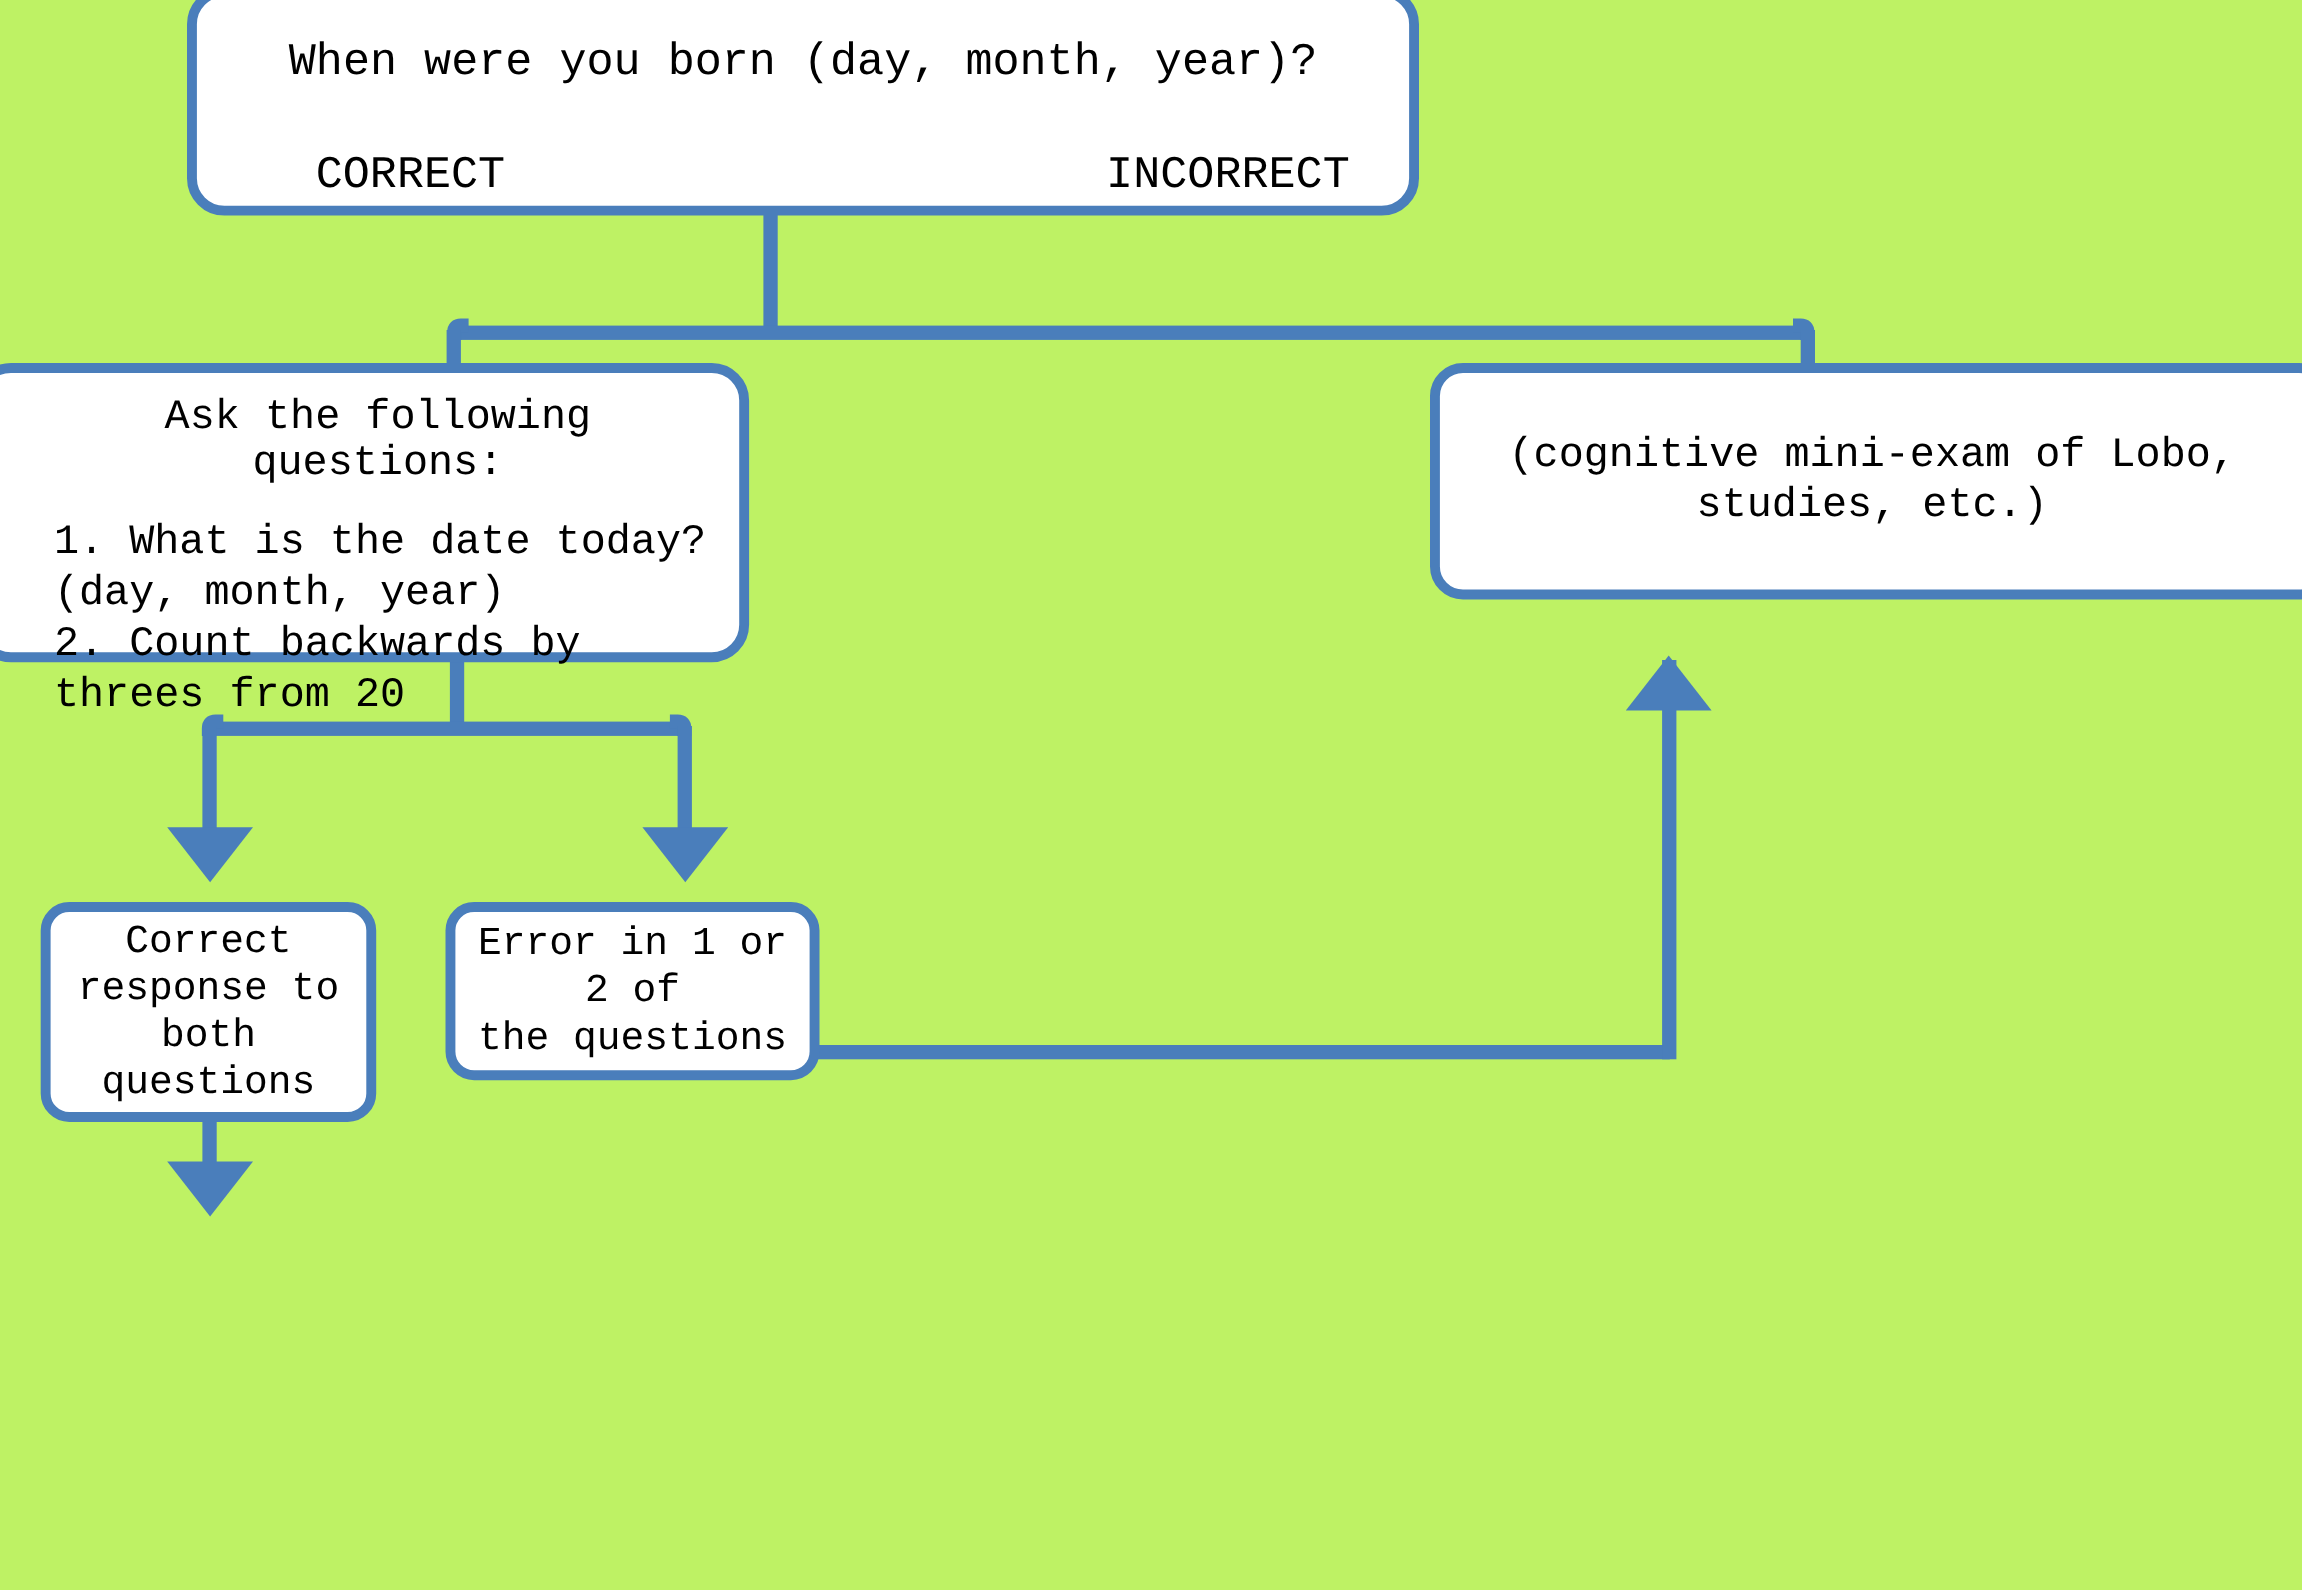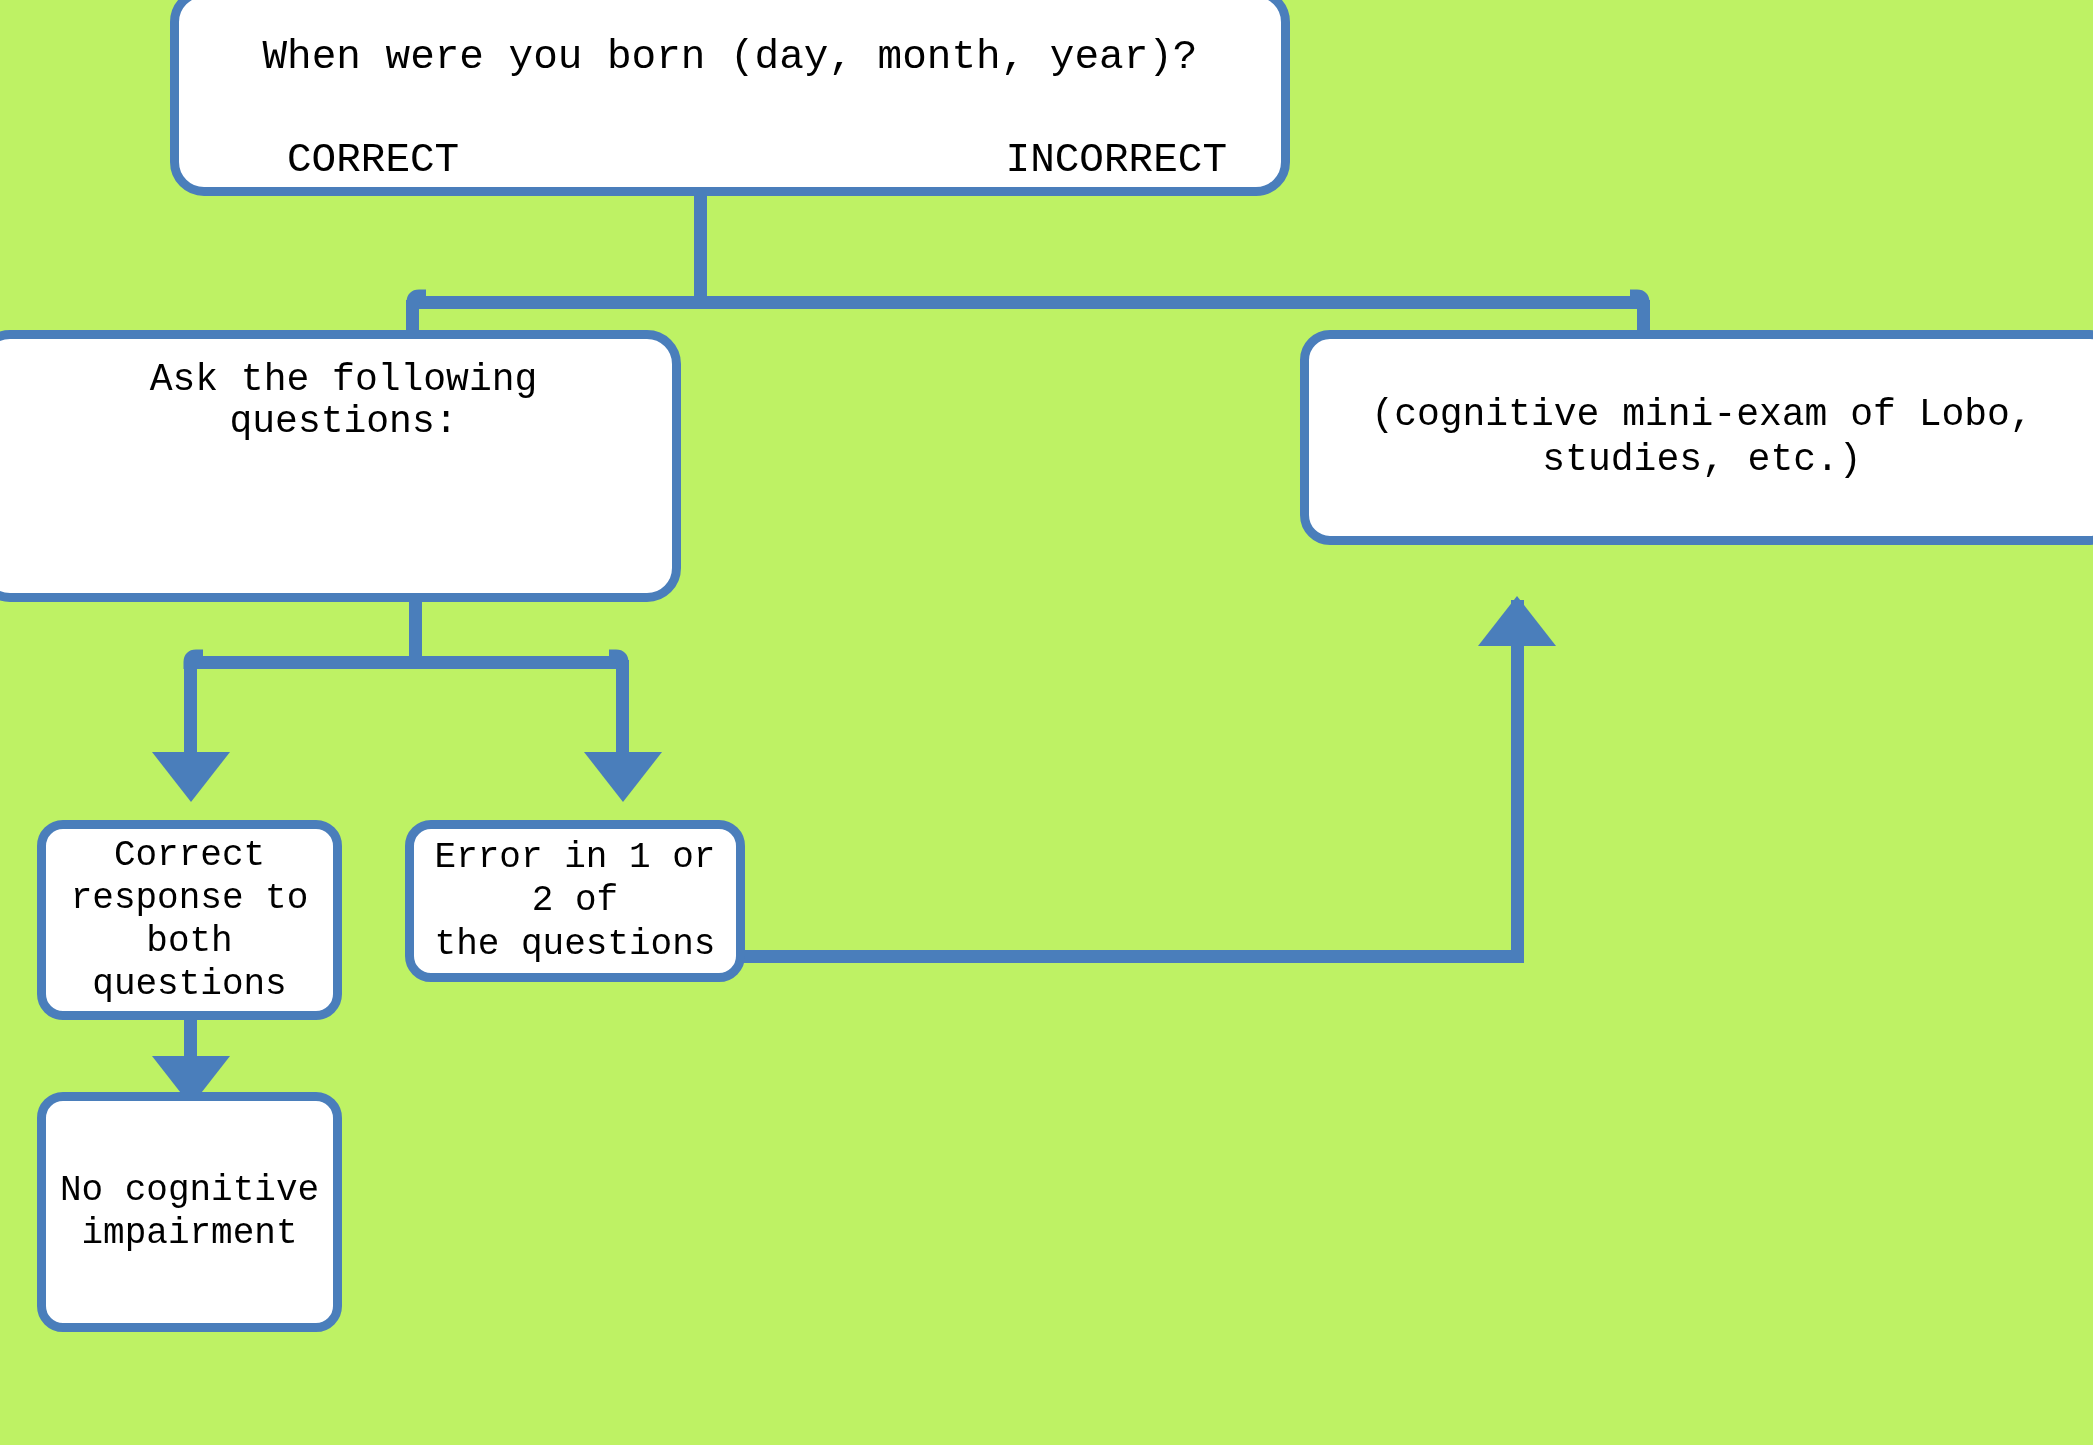--- a/index.html
+++ b/index.html
@@ -220,20 +220,24 @@
   <div class="node" id="node-root">
     <div class="q-text line">When were you born (day, month, year)?</div>
     <div class="labels">
       <span class="lbl-correct">CORRECT</span>
       <span class="lbl-incorrect">INCORRECT</span>
     </div>
   </div>
 
   <div class="node" id="node-ask">
     <div class="heading line">Ask the following questions:</div>
+    <div class="items">
+      <div class="line">1. What is the date today? (day, month, year)</div>
+      <div class="line">2. Count backwards by threes from 20</div>
+    </div>
   </div>
 
   <div class="node" id="node-dementia">
     <div class="body">
       <span class="line">(cognitive mini-exam of Lobo,</span>
       <span class="line">studies, etc.)</span>
     </div>
   </div>
 
   <div class="node" id="node-correct">
@@ -244,20 +248,14 @@
     </div>
   </div>
 
   <div class="node" id="node-error">
     <div class="body">
       <span class="line">Error in 1 or 2 of</span>
       <span class="line">the questions</span>
     </div>
   </div>
 
-  <div class="node" id="node-nci">
-    <div class="body">
-      <span class="line">No cognitive</span>
-      <span class="line">impairment</span>
-    </div>
-  </div>
 
 </div>
 
 </body></html>

